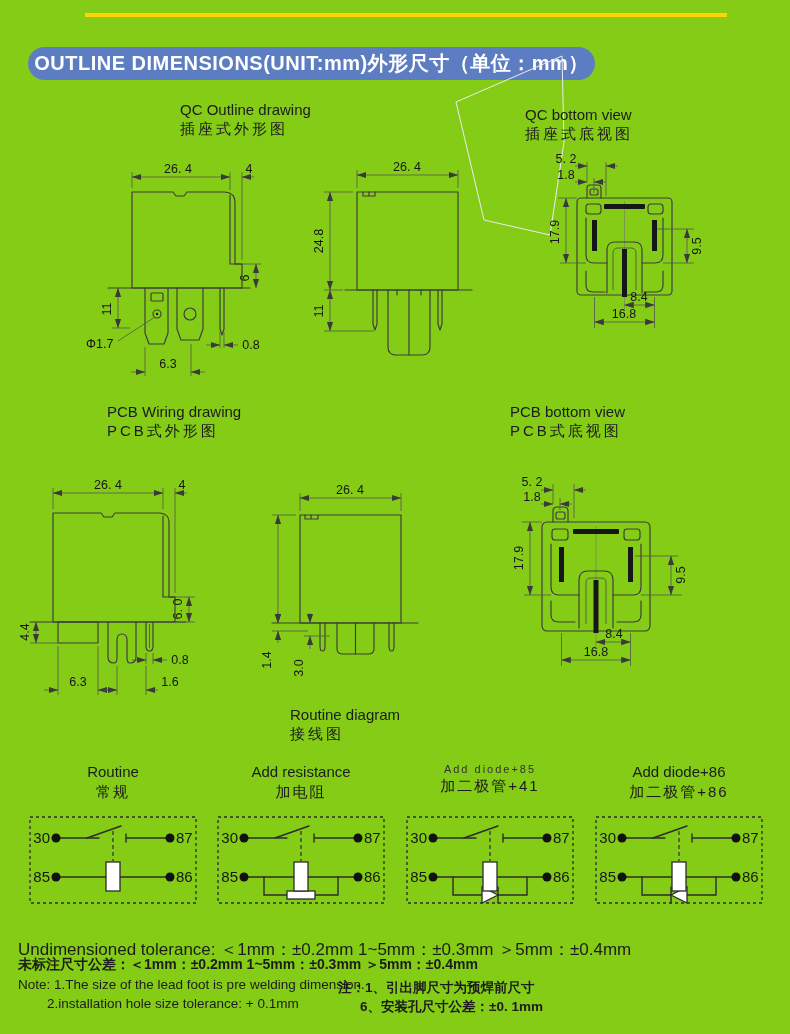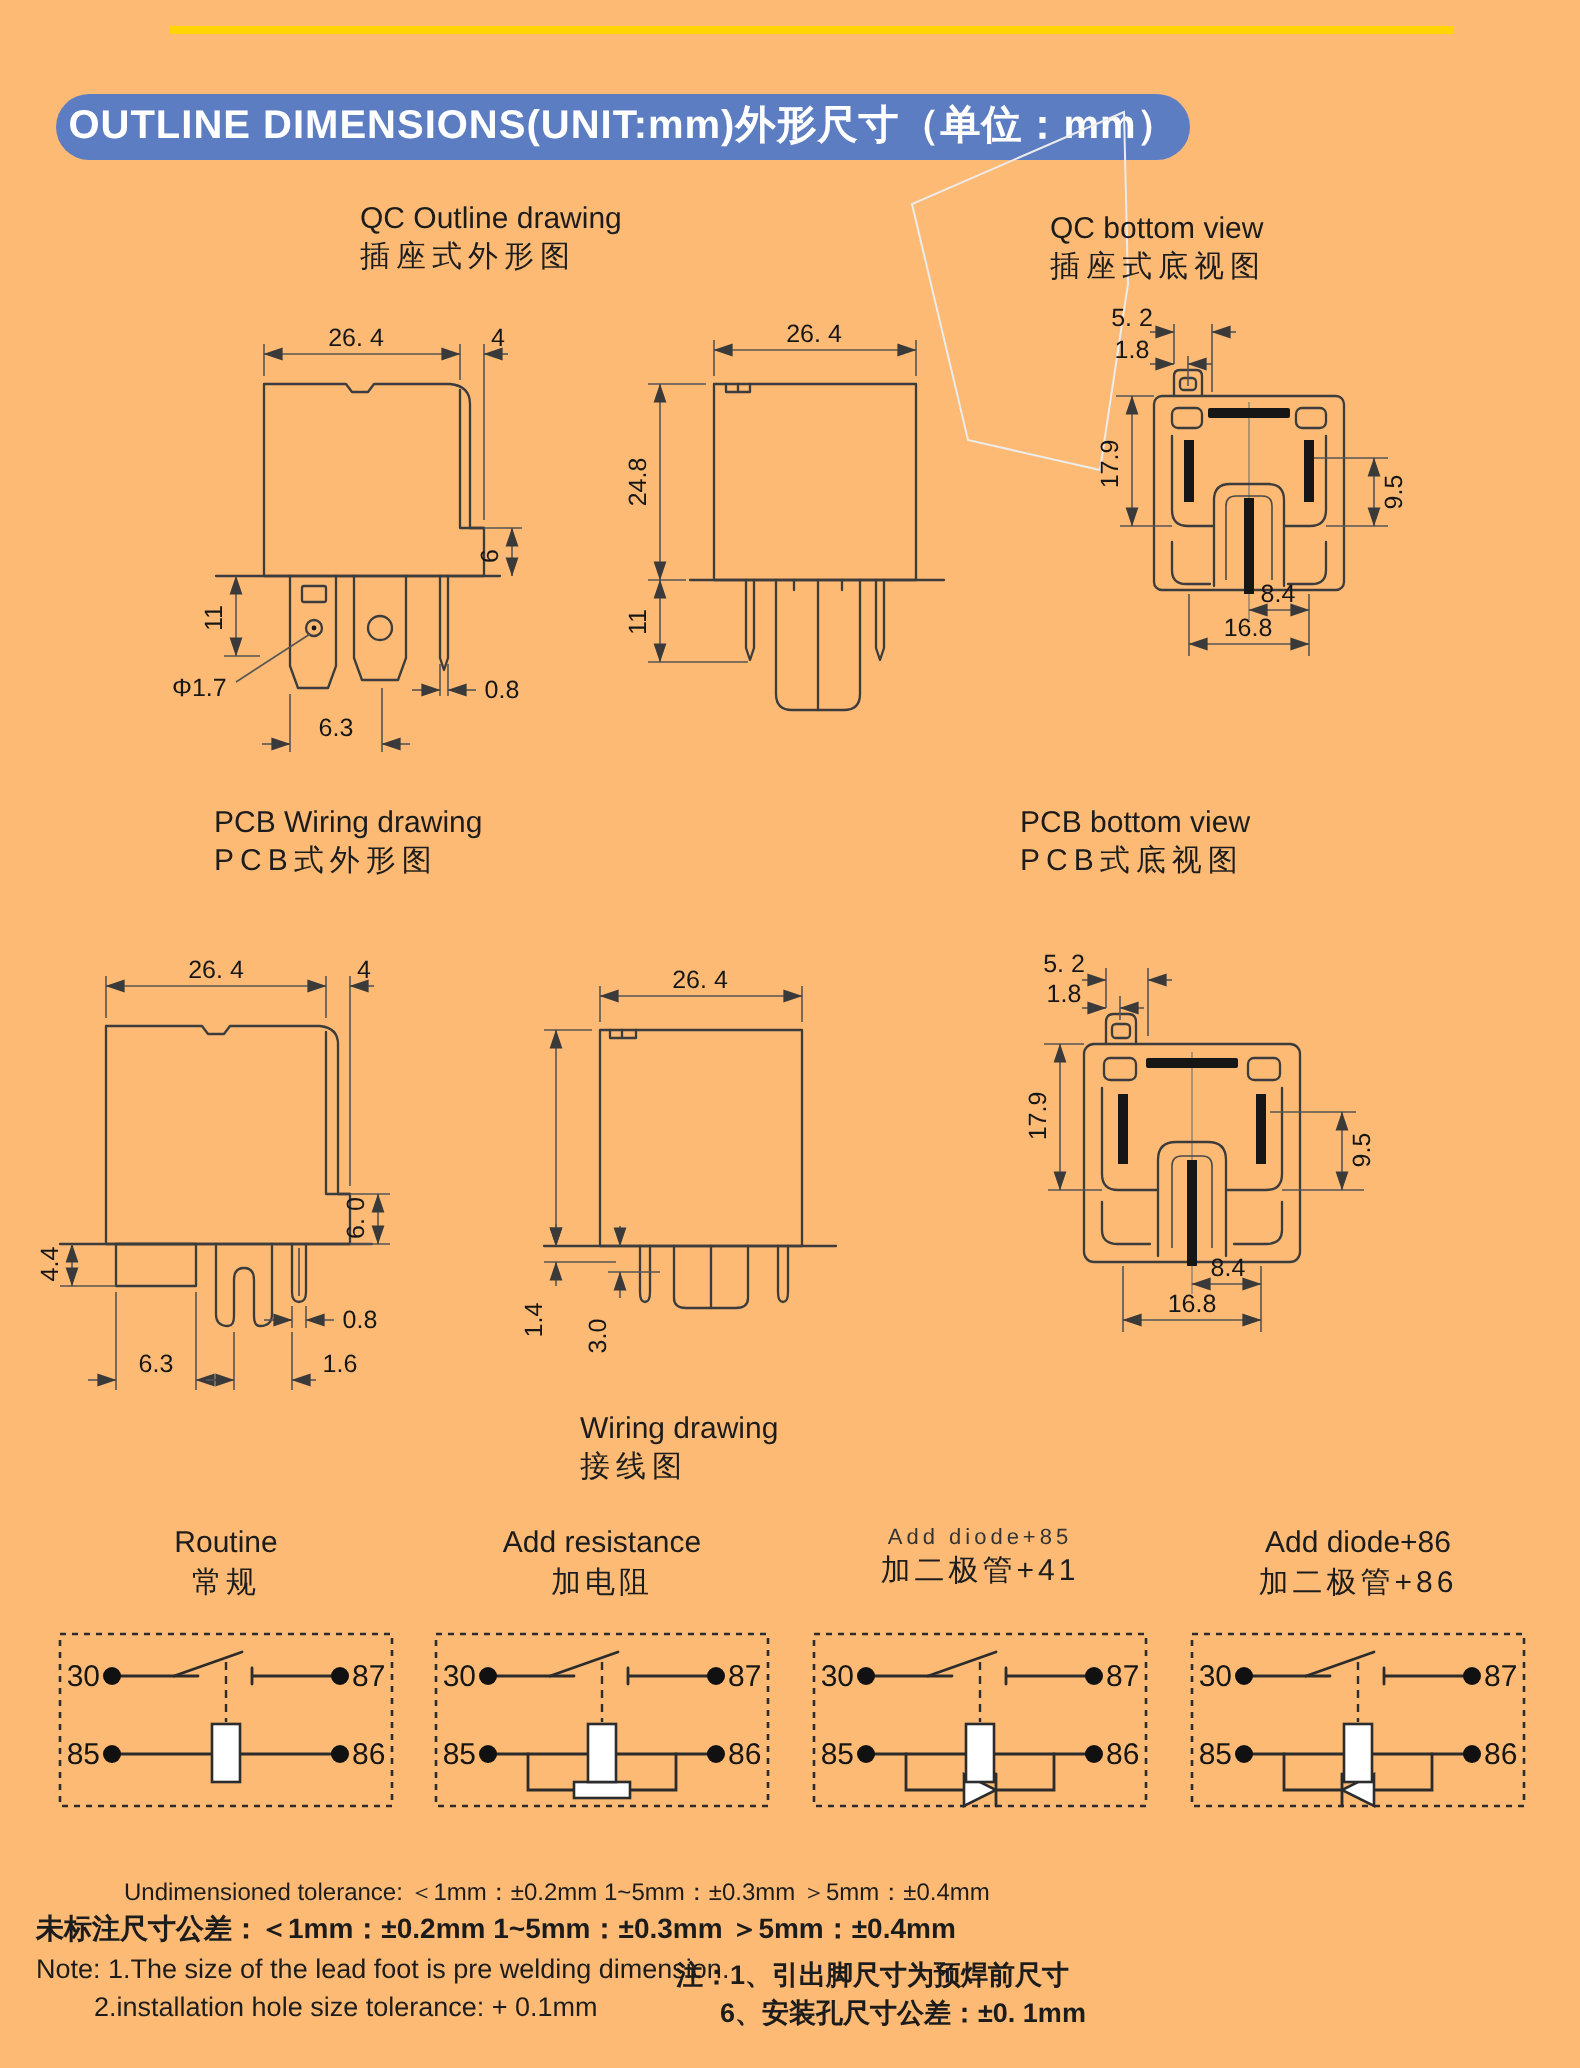--- a/index.html
+++ b/index.html
@@ -1,16 +1,16 @@
 <!DOCTYPE html>
 <html><head>
 <meta charset="utf-8">
 <style>
   html,body{margin:0;padding:0;background:#fff;}
-  .page{position:relative;width:790px;height:1034px;background:#fdba74;overflow:hidden;
+  .page{position:relative;width:790px;height:1034px;background:#84cc16;overflow:hidden;
         font-family:"Liberation Sans",sans-serif;color:#1c1c1c;}
   .topline{position:absolute;left:85px;top:13px;width:642px;height:4px;background:#ffd400;}
   .header{position:absolute;left:28px;top:47px;width:567px;height:33px;background:#5d7dc3;
           border-radius:17px;color:#fff;font-size:20px;font-weight:600;letter-spacing:.5px;
           line-height:33px;text-align:center;}
   .sect{position:absolute;width:220px;line-height:1.25;}
   .sect .en{font-size:15px;}
   .sect .zh{font-size:15px;letter-spacing:3px;}
   .ptitle{position:absolute;width:168px;text-align:center;line-height:1.3;}
   .ptitle .en{font-size:15px;text-align:center;}
@@ -24,21 +24,21 @@
   .blk{fill:#161616;stroke:none;}
   .wf{fill:#fff;stroke:#2c2c2c;stroke-width:1.3;}
   .wln{fill:none;stroke:#2c2c2c;stroke-width:1.4;stroke-linecap:round;}
   .dsh{fill:none;stroke:#2c2c2c;stroke-width:1.2;stroke-dasharray:4 3;}
   .dshb{fill:none;stroke:#2c2c2c;stroke-width:1.3;stroke-dasharray:3 3;}
   .dot{fill:#111;stroke:none;}
   text.dl{font-family:"Liberation Sans",sans-serif;font-size:12.5px;fill:#161616;}
   text.tl{font-family:"Liberation Sans",sans-serif;font-size:15px;fill:#161616;}
   .wm{stroke:#ececec;fill:none;stroke-width:1;}
   .notes div{position:absolute;white-space:nowrap;}
-  .tol-en{font-size:12px;margin-left:44px;}
+  .tol-en{font-size:17px;}
   .tol-zh{font-size:14px;font-weight:700;}
   .noteline{font-size:13.5px;}
   .noteline-zh{font-size:13.5px;font-weight:600;}
 </style>
 </head>
 <body>
 
 <div class="page">
 
   <div class="topline"></div>
@@ -59,21 +59,21 @@
   </div>
   <div class="sect" style="left:107px;top:403px">
     <div class="en">PCB Wiring drawing</div>
     <div class="zh">PCB式外形图</div>
   </div>
   <div class="sect" style="left:510px;top:403px">
     <div class="en">PCB bottom view</div>
     <div class="zh">PCB式底视图</div>
   </div>
   <div class="sect" style="left:290px;top:706px">
-    <div class="en">Wiring drawing</div>
+    <div class="en">Routine diagram</div>
     <div class="zh">接线图</div>
   </div>
 
   <svg class="draw" style="left:28px;top:148px" width="265" height="250" viewBox="0 0 265 250">
     <defs>
       <marker id="arr" viewBox="0 0 10 8" markerWidth="10" markerHeight="8" refX="9.3" refY="4" orient="auto-start-reverse" markerUnits="userSpaceOnUse">
         <path d="M0,0.8 L9.6,4 L0,7.2 Z" fill="#3a3a3a"></path>
       </marker>
     </defs>
     <path class="dim" d="M104,40 V24 M202,42 V24 M214,112 V24"></path>

